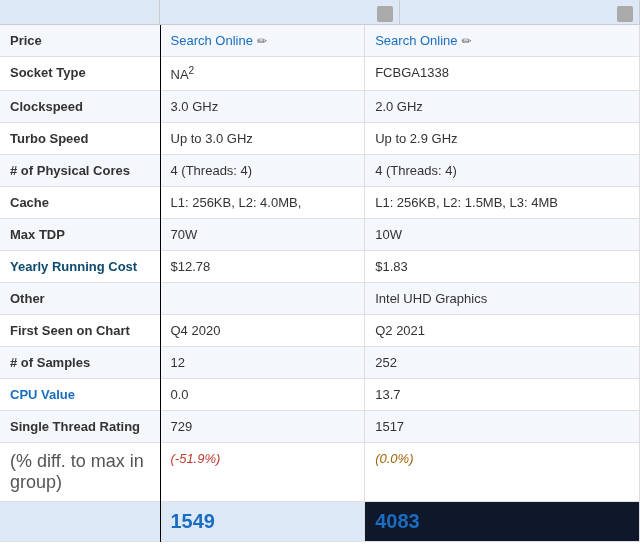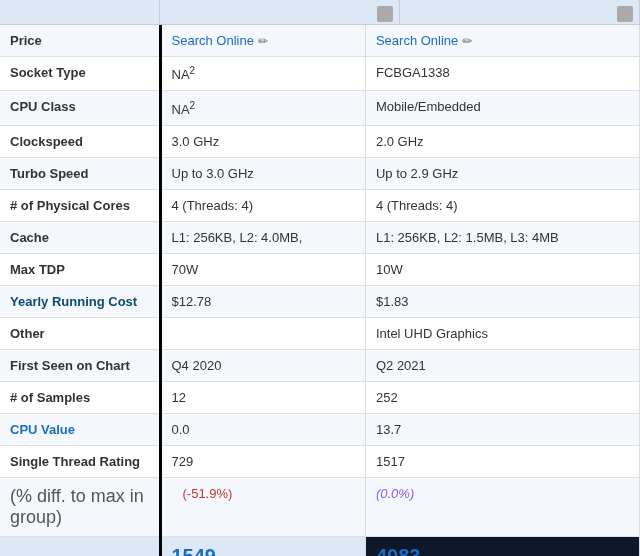--- a/index.html
+++ b/index.html
@@ -66,21 +66,21 @@
     .table td {
       padding: 8px 10px;
       vertical-align: top;
       font-size: 13px;
     }
     .table td:first-child {
       width: 160px;
       min-width: 160px;
       font-weight: bold;
       color: #333;
-      border-right: 3px solid #000000;
+      border-right: 1px solid #000000;
     }
     .table td:not(:first-child) {
       width: calc((100% - 160px) / 2);
       border-right: 1px solid #ddd;
     }
     .link-blue {
       color: #1a6dc0;
       text-decoration: none;
       margin-top: 21px;
     }
@@ -92,26 +92,26 @@
     }
     .yearly-label {
       color: #0c4a6e;
       font-weight: bold;
     }
     .cpu-value-label {
       color: #1a6dc0;
       font-weight: bold;
     }
     .diff-italic {
+      font-style: italic;
       color: #c0392b;
-      margin-left: 11px;
     }
     .diff-italic-black {
       font-style: italic;
-      color: #8b5cf6;
+      color: #a16207;
     }
     .score-row {
       background: #dce8f5 !important;
       margin-top: 43px;
     }
     .score-val {
       font-size: 20px;
       font-weight: bold;
       color: #1a6dc0;
     }
@@ -143,25 +143,20 @@
           <td>Price</td>
           <td><a href="#" class="link-blue">Search Online</a><span class="edit-icon">✏</span></td>
           <td><a href="#" class="link-blue">Search Online</a><span class="edit-icon">✏</span></td>
         </tr>
         <tr>
           <td>Socket Type</td>
           <td><span>NA<sup>2</sup></span></td>
           <td>FCBGA1338</td>
         </tr>
         <tr>
-          <td>CPU Class</td>
-          <td><span>NA<sup>2</sup></span></td>
-          <td>Mobile/Embedded</td>
-        </tr>
-        <tr>
           <td>Clockspeed</td>
           <td>3.0 GHz</td>
           <td>2.0 GHz</td>
         </tr>
         <tr>
           <td>Turbo Speed</td>
           <td>Up to 3.0 GHz</td>
           <td>Up to 2.9 GHz</td>
         </tr>
         <tr>

